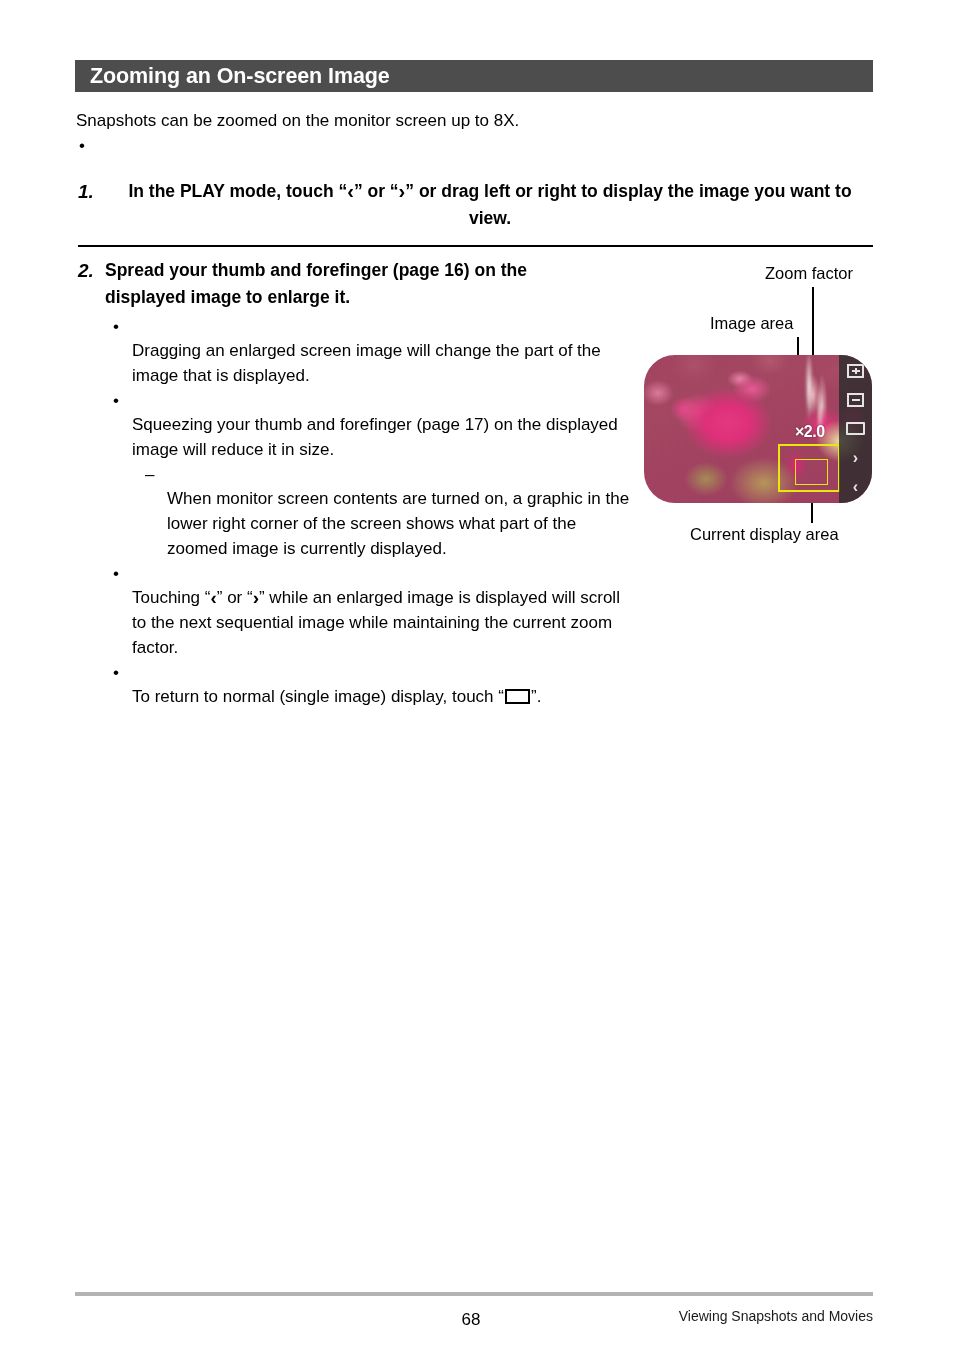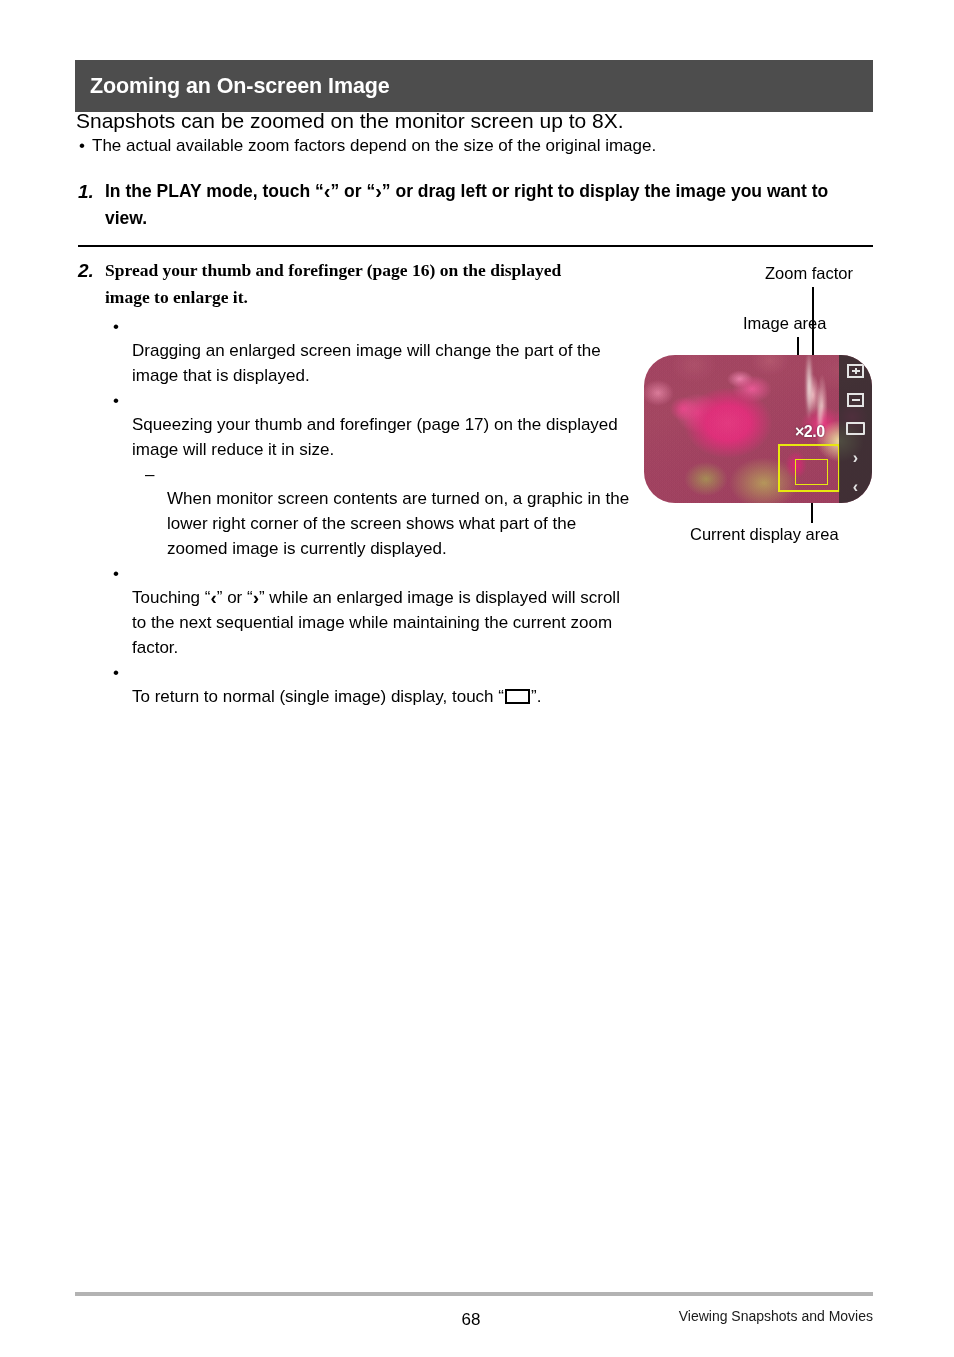--- a/index.html
+++ b/index.html
@@ -15,42 +15,42 @@
     color: #000000;
     -webkit-font-smoothing: antialiased;
   }
 
   
   .section-header {
     position: absolute;
     left: 75px;
     top: 60px;
     width: 798px;
-    height: 52px;
+    height: 32px;
     background: #4d4d4d;
     display: flex;
     align-items: center;
   }
   .section-header-title {
     color: #ffffff;
     font-size: 21.5px;
     font-weight: bold;
     letter-spacing: -0.1px;
     margin-left: 15px;
   }
 
   
   .intro {
     position: absolute;
     left: 76px;
     top: 108px;
     width: 800px;
   }
   .intro-line {
-    font-size: 21px;
+    font-size: 17px;
     line-height: 25px;
     color: #000;
   }
   .intro-bullet {
     font-size: 17px;
     line-height: 25px;
     display: flex;
   }
   .intro-bullet .bdot {
     width: 16px;
@@ -73,24 +73,24 @@
     flex: 0 0 27px;
     line-height: 27px;
   }
   .step-body {
     font-size: 17.5px;
     font-weight: bold;
     line-height: 27px;
   }
 
   #step1 { left: 78px; top: 178px; width: 800px; }
-  #step1 .step-body { width: 770px; }
+  #step1 .step-body { width: 770px; text-align: center; }
 
   #step2 { left: 78px; top: 257px; width: 520px; }
-  #step2 .step-body { width: 480px; font-family: Liberation Serif, serif; }
+  #step2 .step-body { width: 480px; }
 
   .rule-between {
     position: absolute;
     left: 78px;
     top: 245px;
     width: 795px;
     height: 1.5px;
     background: #000;
   }
 
@@ -282,21 +282,21 @@
   }
   .callout-line {
     position: absolute;
     background: #000;
     width: 1.6px;
   }
 
   #lbl-zoom-factor { left: 765px; top: 263px; }
   #line-zoom-factor { left: 812px; top: 287px; height: 68px; }
 
-  #lbl-image-area  { left: 710px; top: 313px; margin-left: 33px; }
+  #lbl-image-area  { left: 710px; top: 313px; }
   #line-image-area { left: 797px; top: 337px; height: 117px; }
 
   #lbl-current-area { left: 690px; top: 524px; }
   #line-current-area { left: 811px; top: 492px; height: 31px; }
 
   
   .footer-rule {
     position: absolute;
     left: 75px;
     top: 1292px;
@@ -324,21 +324,20 @@
 <body>
 
 <div class="section-header">
   <span class="section-header-title">Zooming an On-screen Image</span>
 </div>
 
 <div class="intro">
   <div class="intro-line">Snapshots can be zoomed on the monitor screen up to 8X.</div>
   <div class="intro-bullet">
     <span class="bdot">•</span>
-    <span>The actual available zoom factors depend on the size of the original image.</span>
   </div>
 </div>
 
 <div class="step" id="step1">
   <div class="step-num">1.</div>
   <div class="step-body"><span>In the PLAY mode, touch “</span><span class="glyph-lt-b">‹</span><span>” or “</span><span class="glyph-gt-b">›</span><span>” or drag left or right to display the image you want to view.</span></div>
 </div>
 
 <div class="rule-between"></div>
 

